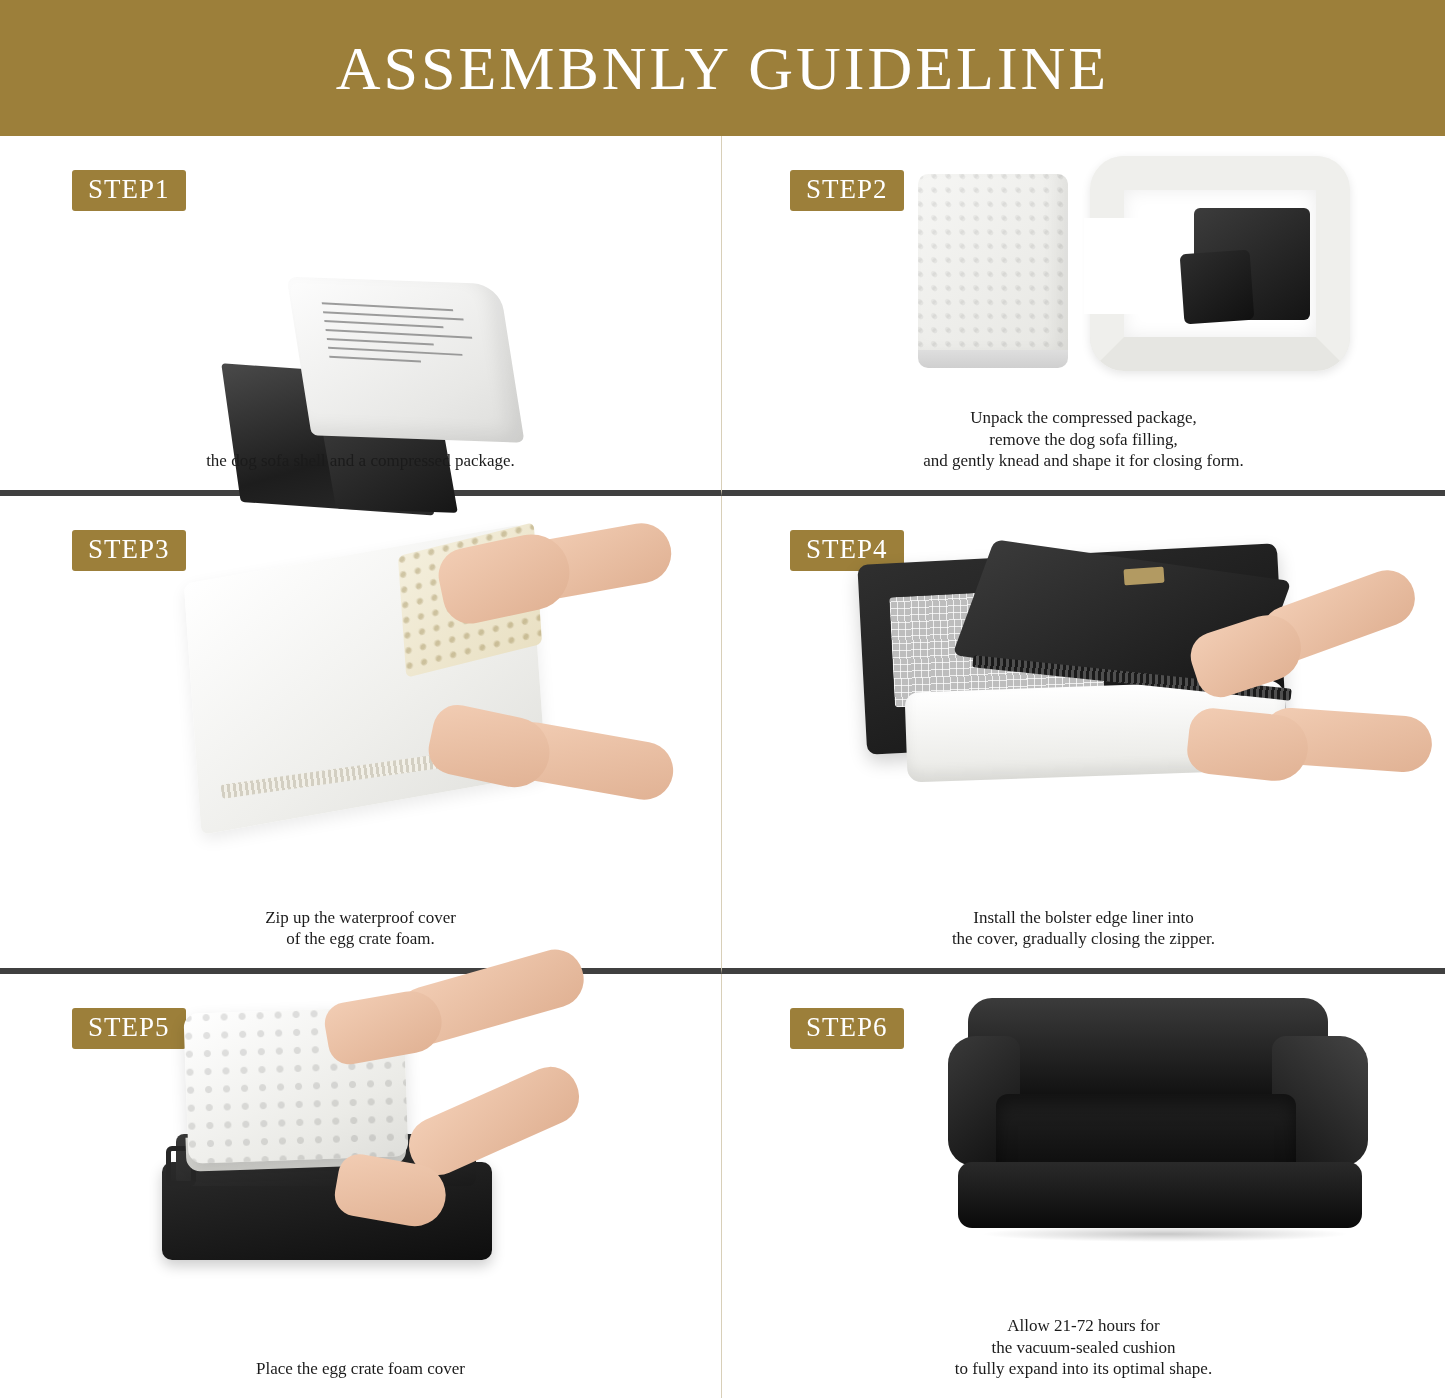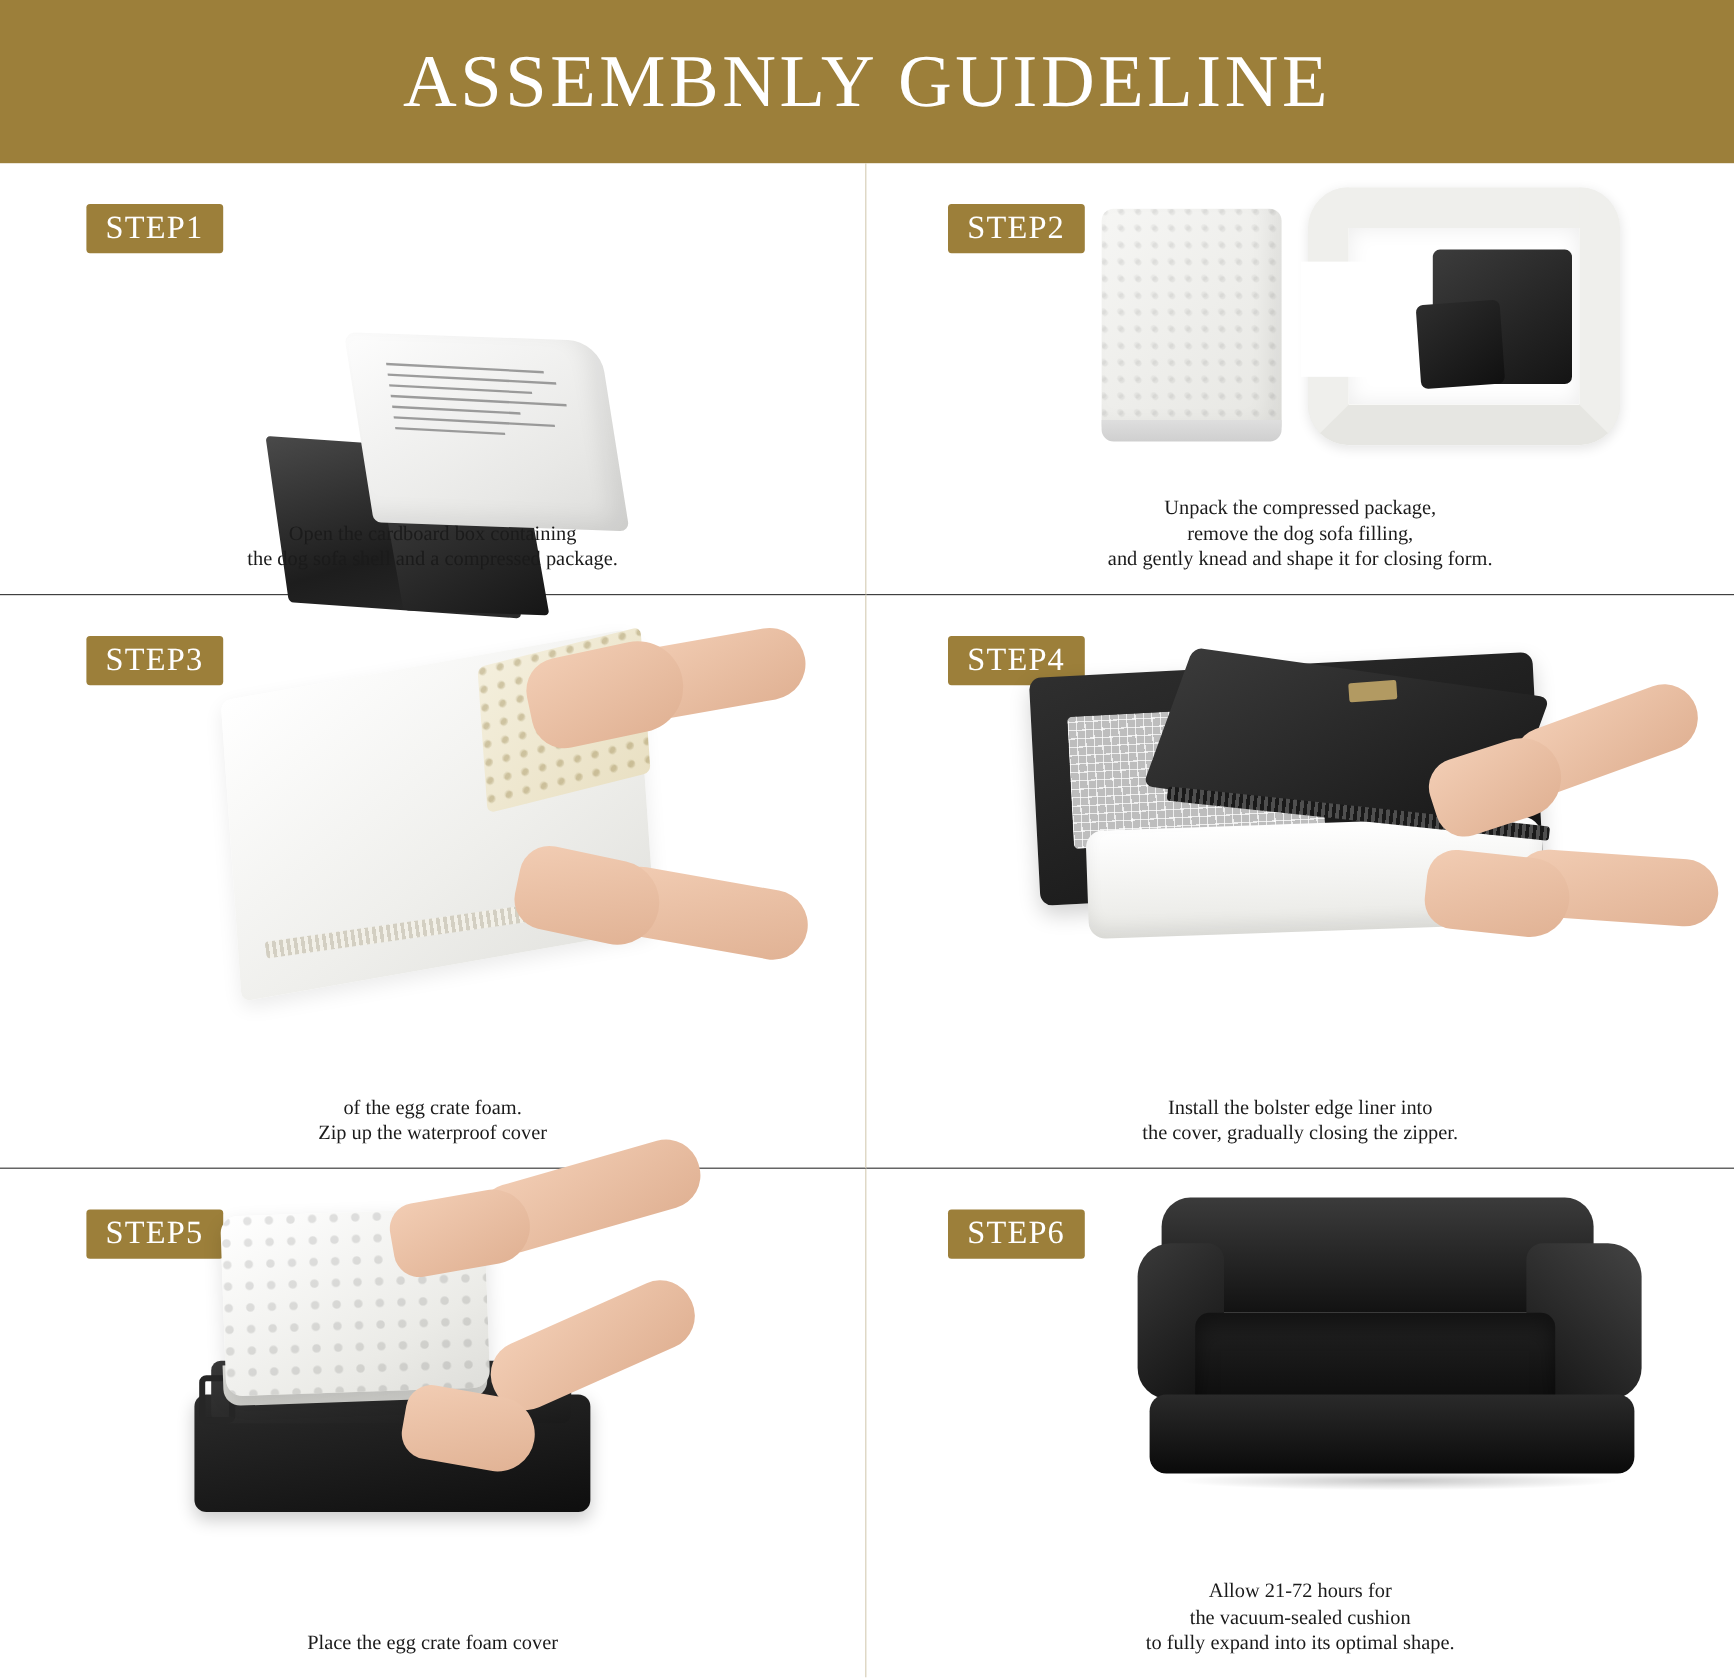--- a/index.html
+++ b/index.html
@@ -44,21 +44,21 @@
     grid-template-rows: 360px 478px 424px;
     width: 1445px;
   }
   .cell {
     position: relative;
     box-sizing: border-box;
     padding: 0;
   }
   
   .cell.col-left { border-right: 1px solid #d8cfb8; }
-  .cell.row-1, .cell.row-2 { border-bottom: 1px solid #404040; }
+  .cell.row-1, .cell.row-2 { border-bottom: 6px solid #404040; }
 
   .step-badge {
     position: absolute;
     top: 34px;
     left: 72px;
     background: #9c7f3a;
     color: #ffffff;
     font-size: 27px;
     letter-spacing: 1px;
     padding: 6px 16px 8px 16px;
@@ -427,21 +427,20 @@
               <i></i>
               <i></i>
               <i></i>
               <i></i>
               <i></i>
               <i></i>
           </div>
         </div>
       </div>
       <div class="caption">
-        <span>Open the cardboard box containing</span>
         <span>the dog sofa shell and a compressed package.</span>
       </div>
     </div>
 
     <div class="cell col-right row-1">
       <div class="step-badge">STEP2</div>
       <div class="art">
         <div class="s2-foam"></div>
         <div class="s2-foam-edge"></div>
         <div class="s2-bolster">
@@ -463,22 +462,22 @@
       <div class="art">
         <div class="s3-cover"></div>
         <div class="s3-foam"></div>
         <div class="s3-zip"></div>
         <div class="hand s3-arm1"></div>
         <div class="hand s3-hand1"></div>
         <div class="hand s3-arm2"></div>
         <div class="hand s3-hand2"></div>
       </div>
       <div class="caption">
+        <span>Zip up the waterproof cover</span>
         <span>of the egg crate foam.</span>
-        <span>Zip up the waterproof cover</span>
       </div>
     </div>
 
     <div class="cell col-right row-2">
       <div class="step-badge">STEP4</div>
       <div class="art">
         <div class="s4-cover"></div>
         <div class="s4-mesh"></div>
         <div class="s4-liner"></div>
         <div class="s4-flap"></div>

